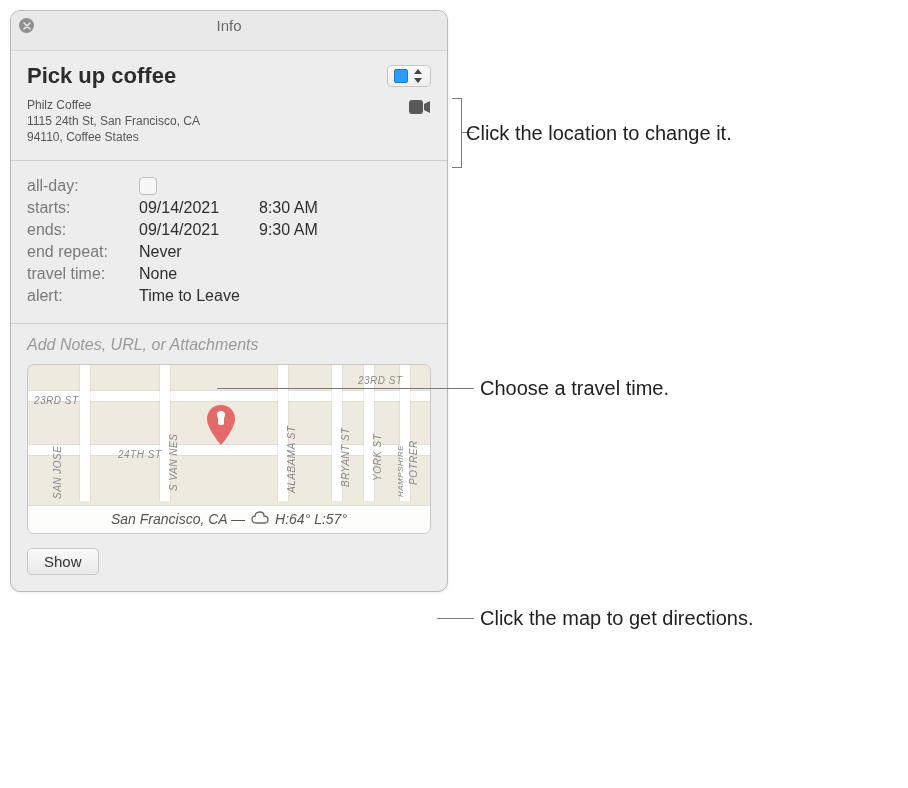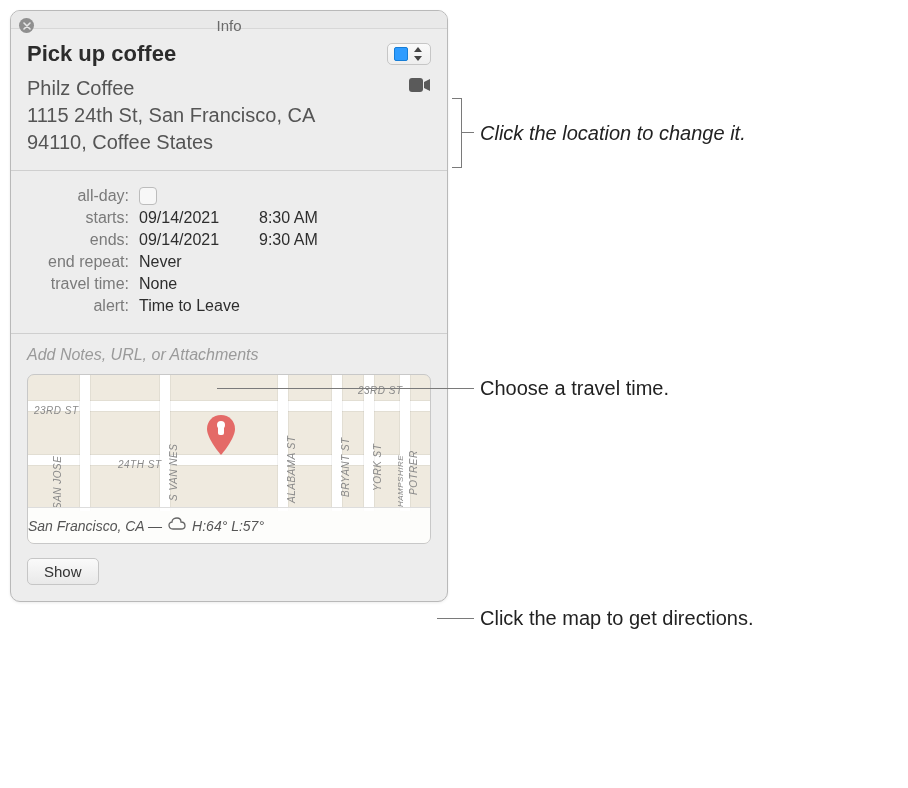--- a/index.html
+++ b/index.html
@@ -16,21 +16,21 @@
     top: 10px;
     width: 438px;
     border: 1px solid #b9b9b9;
     border-radius: 10px;
     background: #ededed;
     box-shadow: 0 1px 3px rgba(0,0,0,0.08);
     overflow: hidden;
   }
   .titlebar {
     position: relative;
-    height: 18px;
+    height: 40px;
     background: #e9e9e9;
     border-bottom: 1px solid #d7d7d7;
     text-align: center;
     line-height: 30px;
     font-size: 15px;
     color: #6a6a6a;
   }
   .close-btn {
     position: absolute;
     left: 8px;
@@ -88,21 +88,21 @@
   }
   .stepper .up { border-bottom: 5px solid #444; }
   .stepper .down { border-top: 5px solid #444; }
 
   .loc-row {
     display: flex;
     justify-content: space-between;
     margin-top: 8px;
   }
   .location {
-    font-size: 20px;
+    font-size: 12px;
     color: #555;
     line-height: 1.35;
     cursor: pointer;
   }
   .video-icon {
     margin-top: 2px;
     cursor: pointer;
   }
   .video-icon svg { width: 22px; height: 16px; }
 
@@ -112,21 +112,20 @@
   }
   .row {
     display: flex;
     align-items: center;
     font-size: 16px;
     color: #333;
     margin: 4px 0;
   }
   .row .lab {
     width: 112px;
-    text-align: right;
     color: #7a7a7a;
     padding-right: 10px;
   }
   .row .val { color: #2e2e2e; cursor: pointer; }
   .row .date { width: 120px; }
   .row .time { width: 90px; }
   .checkbox {
     width: 18px; height: 18px;
     border: 1px solid #bcbcbc;
     border-radius: 4px;
@@ -181,26 +180,26 @@
   }
   .slabel.v { transform: rotate(-90deg); transform-origin: left top; }
   .pin {
     position: absolute;
     left: 178px; top: 40px;
     width: 30px; height: 42px;
   }
   .map-footer {
     position: absolute;
     left: 0; right: 0; bottom: 0;
-    height: 36px;
+    height: 28px;
     background: rgba(255,255,255,0.88);
     border-top: 1px solid #ddd;
     display: flex;
     align-items: center;
-    justify-content: flex-start;
+    justify-content: center;
     gap: 6px;
     font-size: 14px;
     color: #555;
   }
   .cloud-icon svg { width: 18px; height: 14px; }
 
   .footer {
     padding: 14px 16px 16px 16px;
   }
   .show-btn {
@@ -344,19 +343,19 @@
   </div>
 
   <div class="footer">
     <button class="show-btn">Show</button>
   </div>
 
 </div>
 
 <div class="bracket" style="left:452px; top:98px; width:10px; height:70px;"></div>
 <div class="callout-line" style="left:462px; top:132px; width:12px; height:1px;"></div>
-<div class="callout" style="left:480px; top:122px;font-style:italic;">Click the location to change it.</div>
+<div class="callout" style="left:466px; top:122px;">Click the location to change it.</div>
 
 <div class="callout-line" style="left:217px; top:388px; width:257px; height:1px;"></div>
 <div class="callout" style="left:480px; top:377px;">Choose a travel time.</div>
 
 <div class="callout-line" style="left:437px; top:618px; width:37px; height:1px;"></div>
 <div class="callout" style="left:480px; top:607px;">Click the map to get directions.</div>
 
 </body></html>

